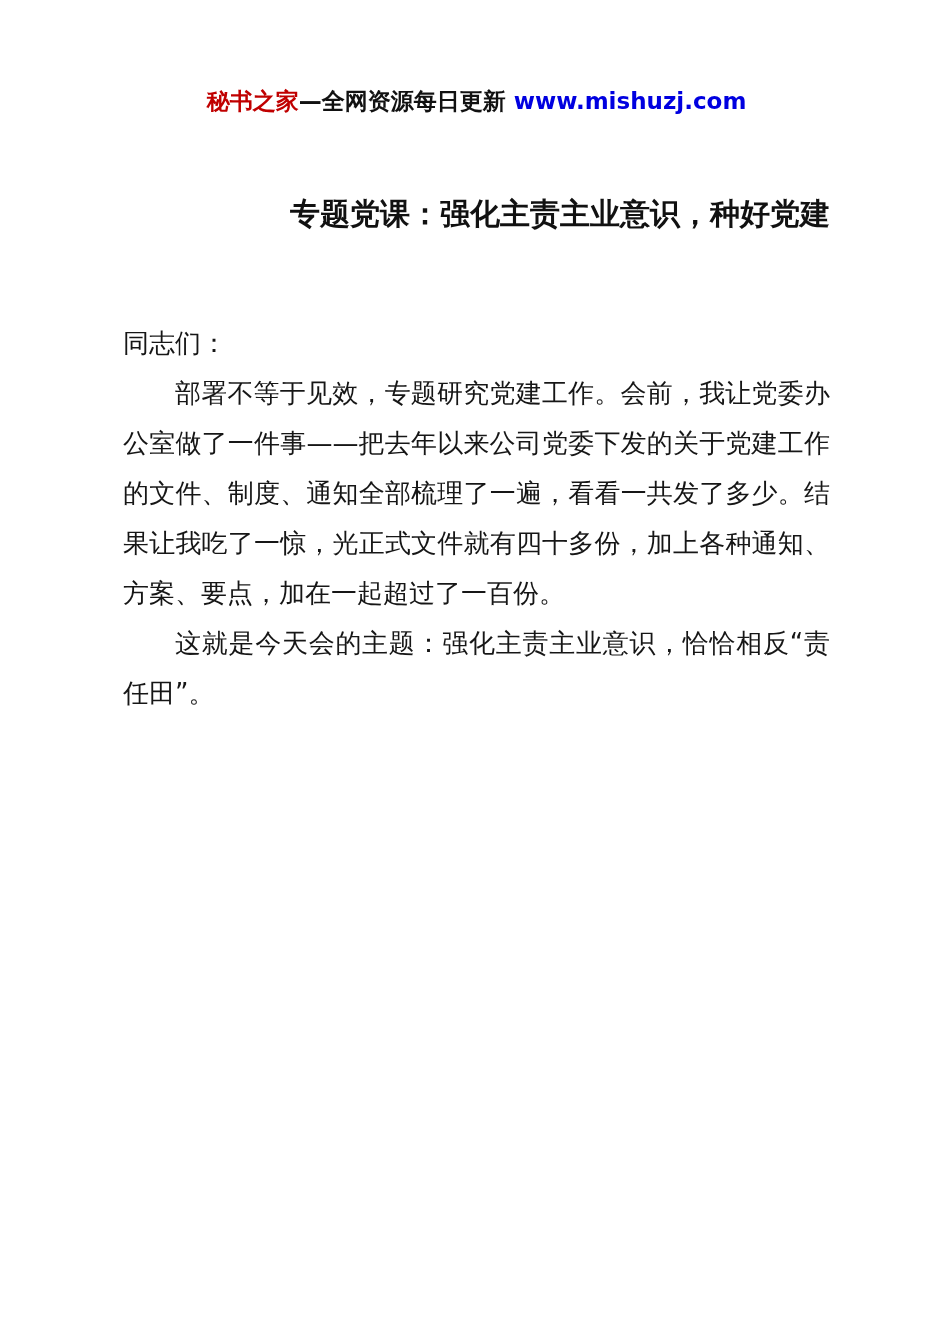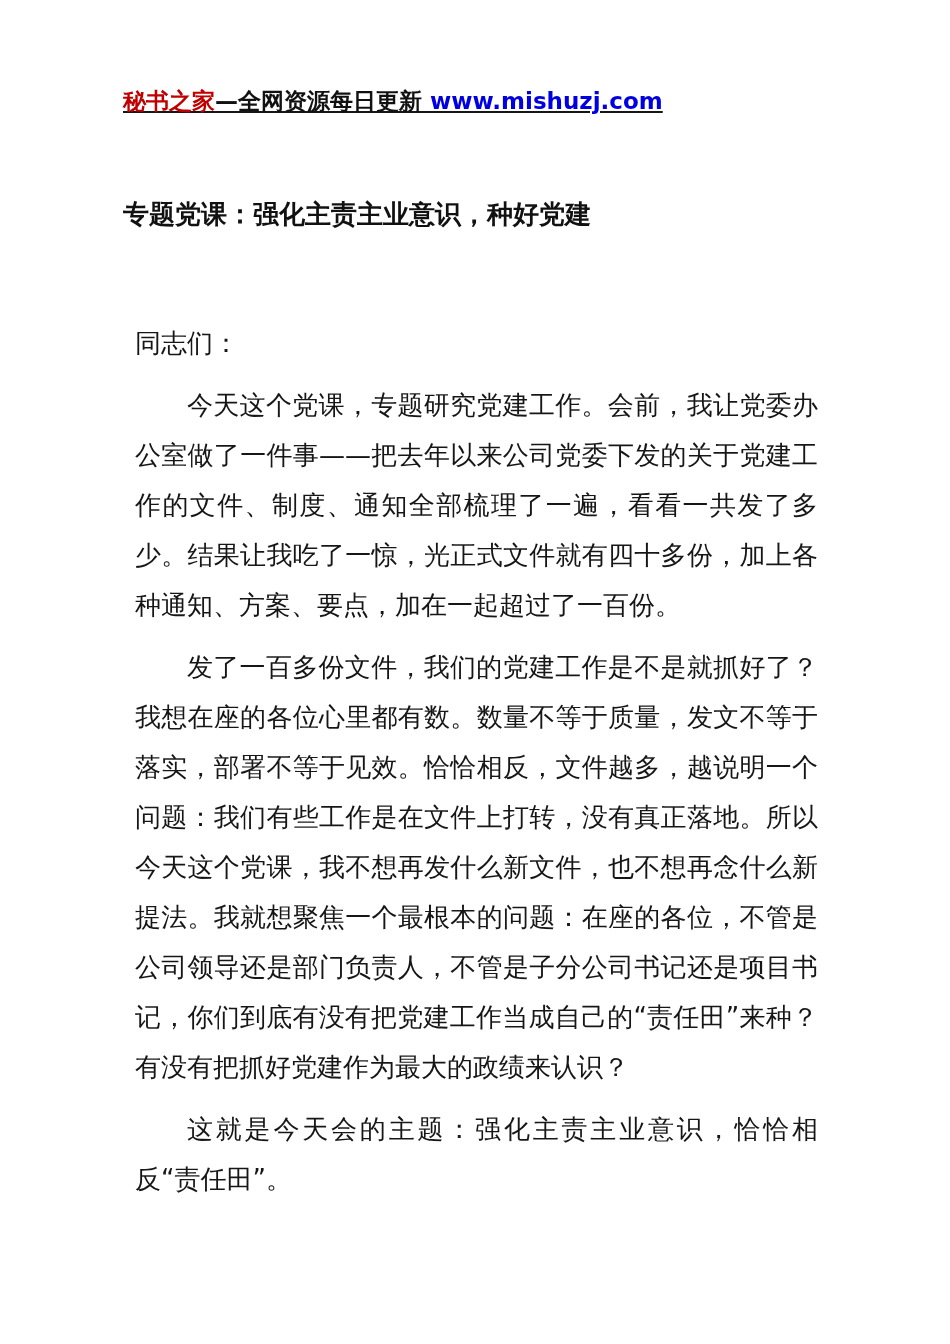--- a/index.html
+++ b/index.html
@@ -15,55 +15,55 @@
     position: relative;
     width: 950px;
     height: 1344px;
     background: #ffffff;
     box-sizing: border-box;
     padding: 86px 120px 0 123px;
     overflow: hidden;
   }
   
   .doc-header {
+    text-align: center;
     font-size: 23px;
     font-weight: 700;
     line-height: 30px;
     white-space: nowrap;
-    text-decoration: underline;
   }
   .doc-header .brand {
     color: #c00000;
   }
   .doc-header .tagline {
     color: #111111;
   }
   .doc-header .url {
     color: #0000e0;
     text-decoration: none;
     cursor: pointer;
   }
   
   .doc-title {
     margin: 66px 0 0 0;
-    text-align: left;
-    font-size: 26px;
+    text-align: right;
+    font-size: 30px;
     font-weight: 700;
     line-height: 64px;
     color: #111111;
   }
   .doc-title .title-line {
     display: block;
   }
   
   .doc-body {
     margin-top: 72px;
   }
   .doc-body .para {
-    margin: 12px;
+    margin: 0;
     font-size: 26px;
     line-height: 50px;
     text-align: justify;
     text-indent: 2em;
     color: #161616;
     letter-spacing: 0;
   }
   .doc-body .para.no-indent {
     text-indent: 0;
   }
@@ -76,18 +76,17 @@
   <div class="doc-header">
     <span class="brand" style="color: rgb(192, 0, 0);">秘书之家</span><span class="tagline" style="color: rgb(17, 17, 17);">—全网资源每日更新 </span><a class="url" style="color: rgb(0, 0, 224);">www.mishuzj.com</a>
   </div>
 
   <h1 class="doc-title">
     <span class="title-line">专题党课：强化主责主业意识，种好党建</span>
   </h1>
 
   <div class="doc-body">
     <p class="para no-indent">同志们：</p>
-    <p class="para">今天这个党课，专题研究党建工作。会前，我让党委办公室做了一件事——把去年以来公司党委下发的关于党建工作的文件、制度、通知全部梳理了一遍，看看一共发了多少。结果让我吃了一惊，光正式文件就有四十多份，加上各种通知、方案、要点，加在一起超过了一百份。</p>
-    <p class="para">发了一百多份文件，我们的党建工作是不是就抓好了？我想在座的各位心里都有数。数量不等于质量，发文不等于落实，部署不等于见效。恰恰相反，文件越多，越说明一个问题：我们有些工作是在文件上打转，没有真正落地。所以今天这个党课，我不想再发什么新文件，也不想再念什么新提法。我就想聚焦一个最根本的问题：在座的各位，不管是公司领导还是部门负责人，不管是子分公司书记还是项目书记，你们到底有没有把党建工作当成自己的“责任田”来种？有没有把抓好党建作为最大的政绩来认识？</p>
+    <p class="para">部署不等于见效，专题研究党建工作。会前，我让党委办公室做了一件事——把去年以来公司党委下发的关于党建工作的文件、制度、通知全部梳理了一遍，看看一共发了多少。结果让我吃了一惊，光正式文件就有四十多份，加上各种通知、方案、要点，加在一起超过了一百份。</p>
     <p class="para">这就是今天会的主题：强化主责主业意识，恰恰相反“责任田”。</p>
   </div>
 
 </div>
 
 </body></html>

